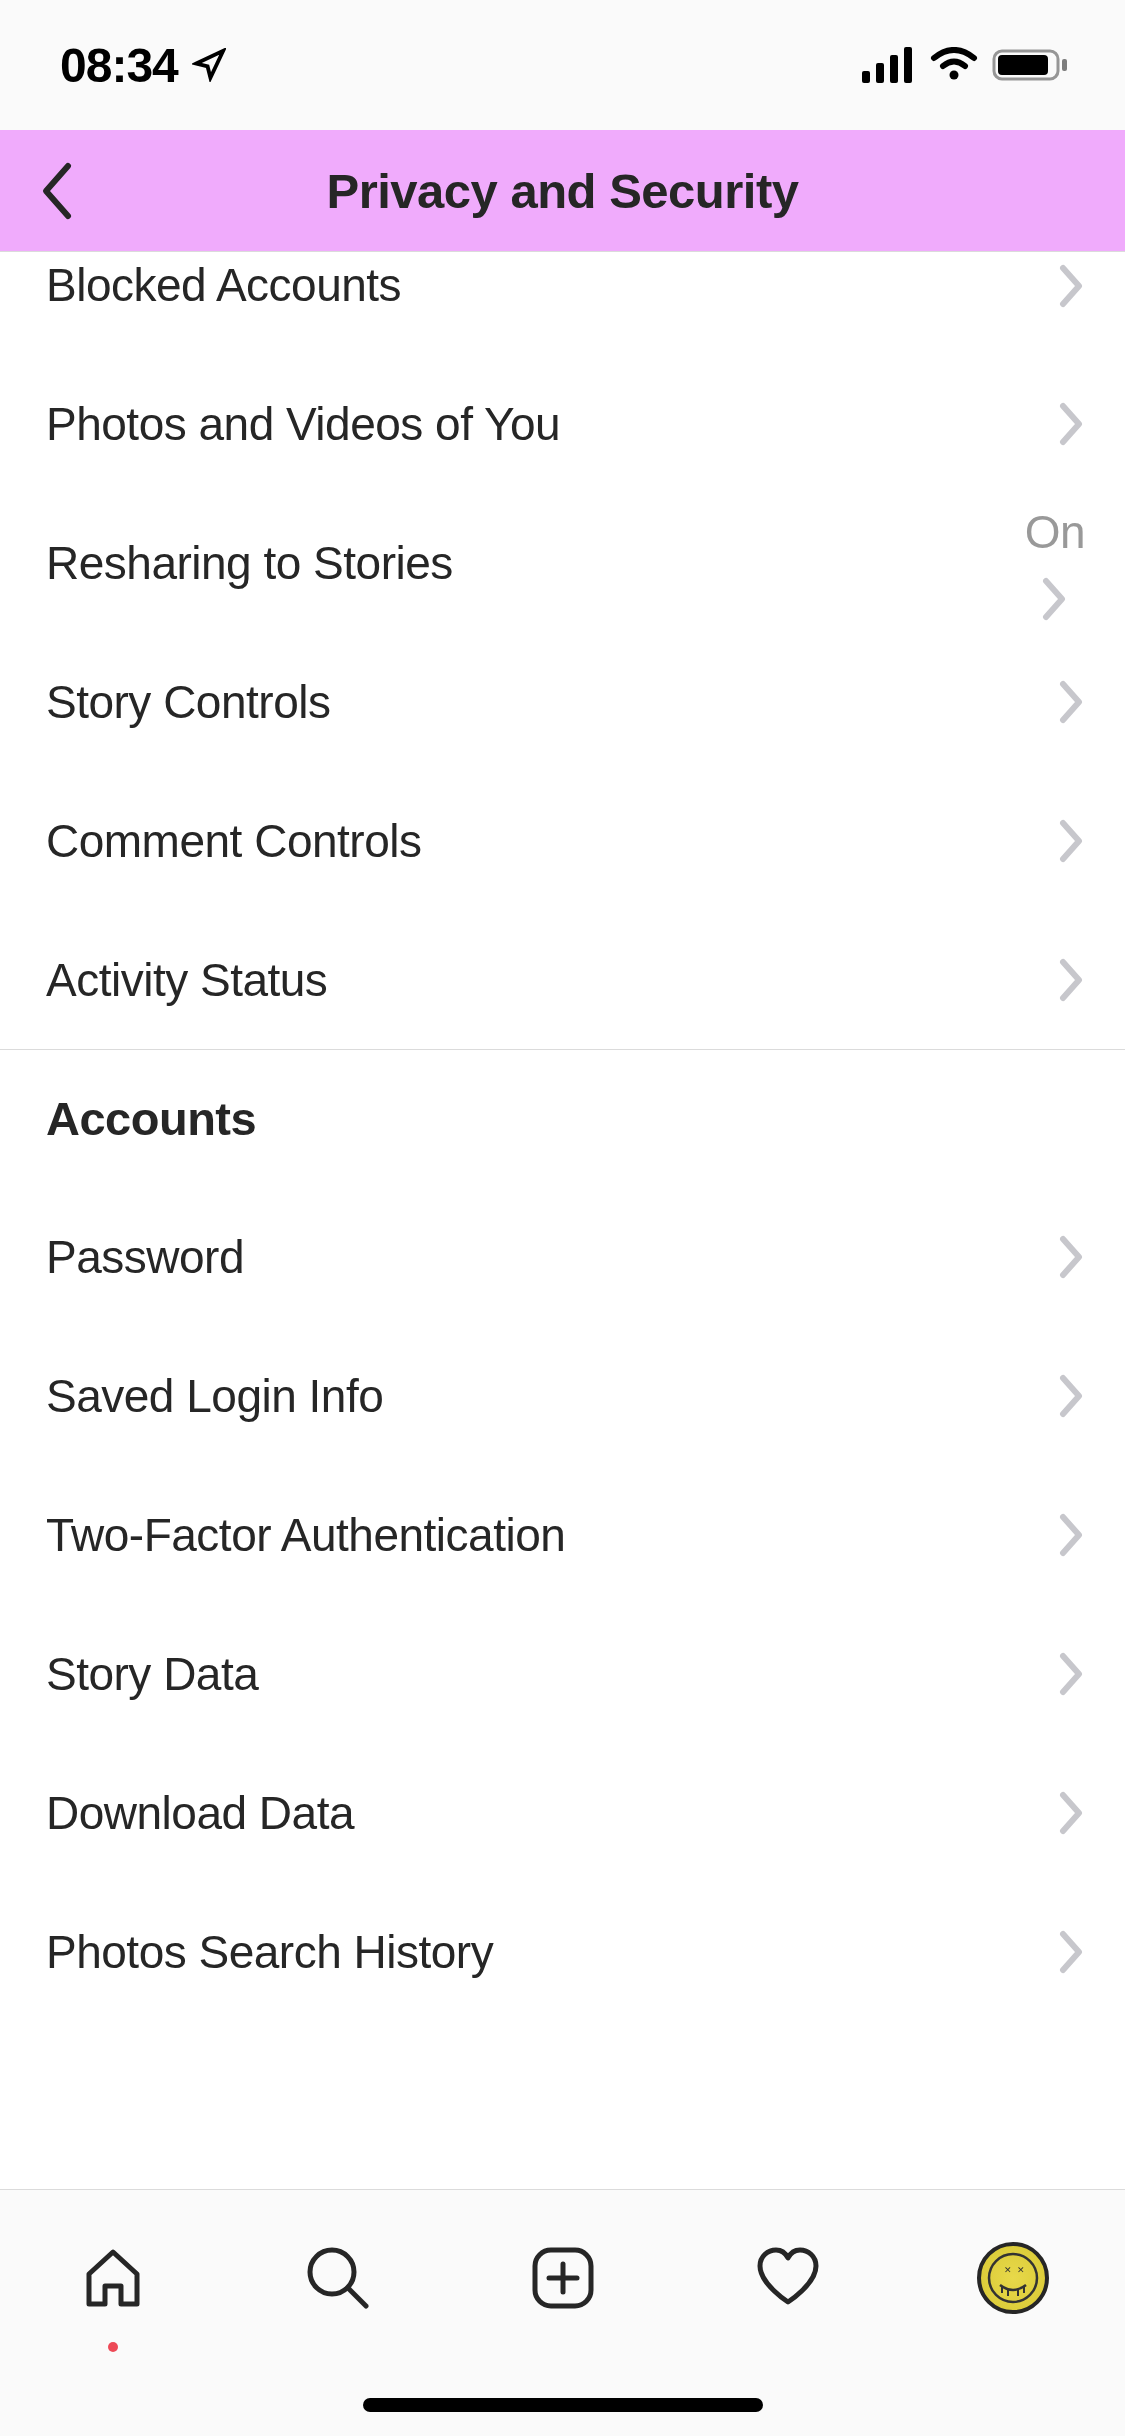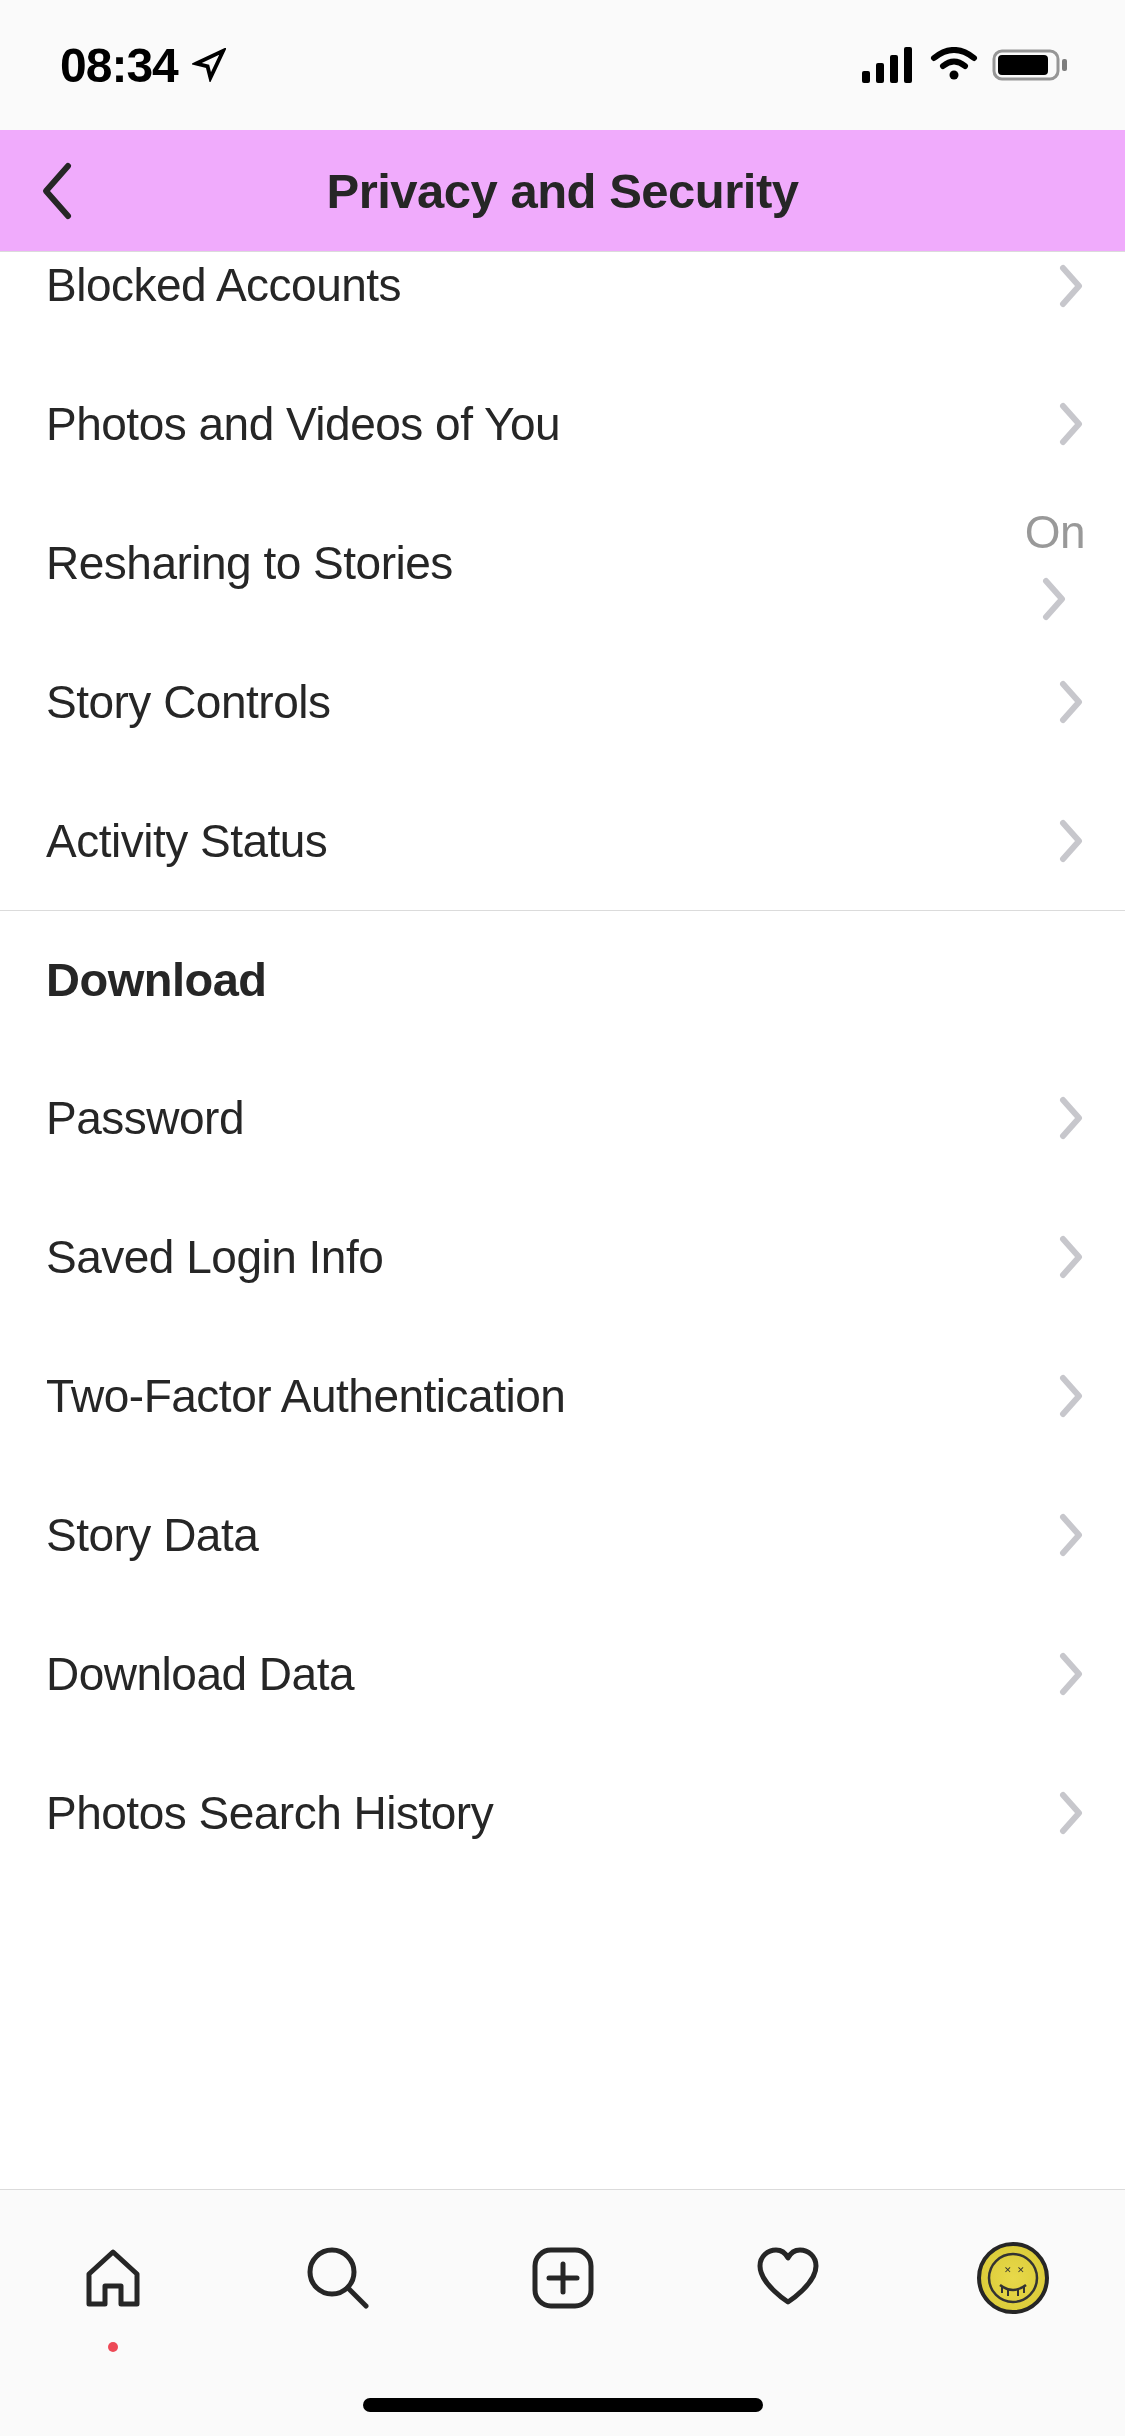--- a/index.html
+++ b/index.html
@@ -243,32 +243,40 @@
 
   <div class="row">
     <span class="row-label">Story Controls</span>
     <div class="row-right">
       <svg class="chevron" width="26" height="44" viewBox="0 0 26 44">
           <polyline points="4,4 20,22 4,40" fill="none" stroke="#c7c7cc" stroke-width="6" stroke-linecap="round" stroke-linejoin="round"></polyline>
         </svg>
     </div>
   </div>
 
+  <div class="row">
+    <span class="row-label">Comment Controls</span>
+    <div class="row-right">
+      <svg class="chevron" width="26" height="44" viewBox="0 0 26 44">
+          <polyline points="4,4 20,22 4,40" fill="none" stroke="#c7c7cc" stroke-width="6" stroke-linecap="round" stroke-linejoin="round"></polyline>
+        </svg>
+    </div>
+  </div>
 
   <div class="row">
     <span class="row-label">Activity Status</span>
     <div class="row-right">
       <svg class="chevron" width="26" height="44" viewBox="0 0 26 44">
           <polyline points="4,4 20,22 4,40" fill="none" stroke="#c7c7cc" stroke-width="6" stroke-linecap="round" stroke-linejoin="round"></polyline>
         </svg>
     </div>
   </div>
 
   <div class="section-header">
-    <span class="section-title">Download</span>
+    <span class="section-title">Accounts</span>
   </div>
 
   <div class="row">
     <span class="row-label">Password</span>
     <div class="row-right">
       <svg class="chevron" width="26" height="44" viewBox="0 0 26 44">
           <polyline points="4,4 20,22 4,40" fill="none" stroke="#c7c7cc" stroke-width="6" stroke-linecap="round" stroke-linejoin="round"></polyline>
         </svg>
     </div>
   </div>

